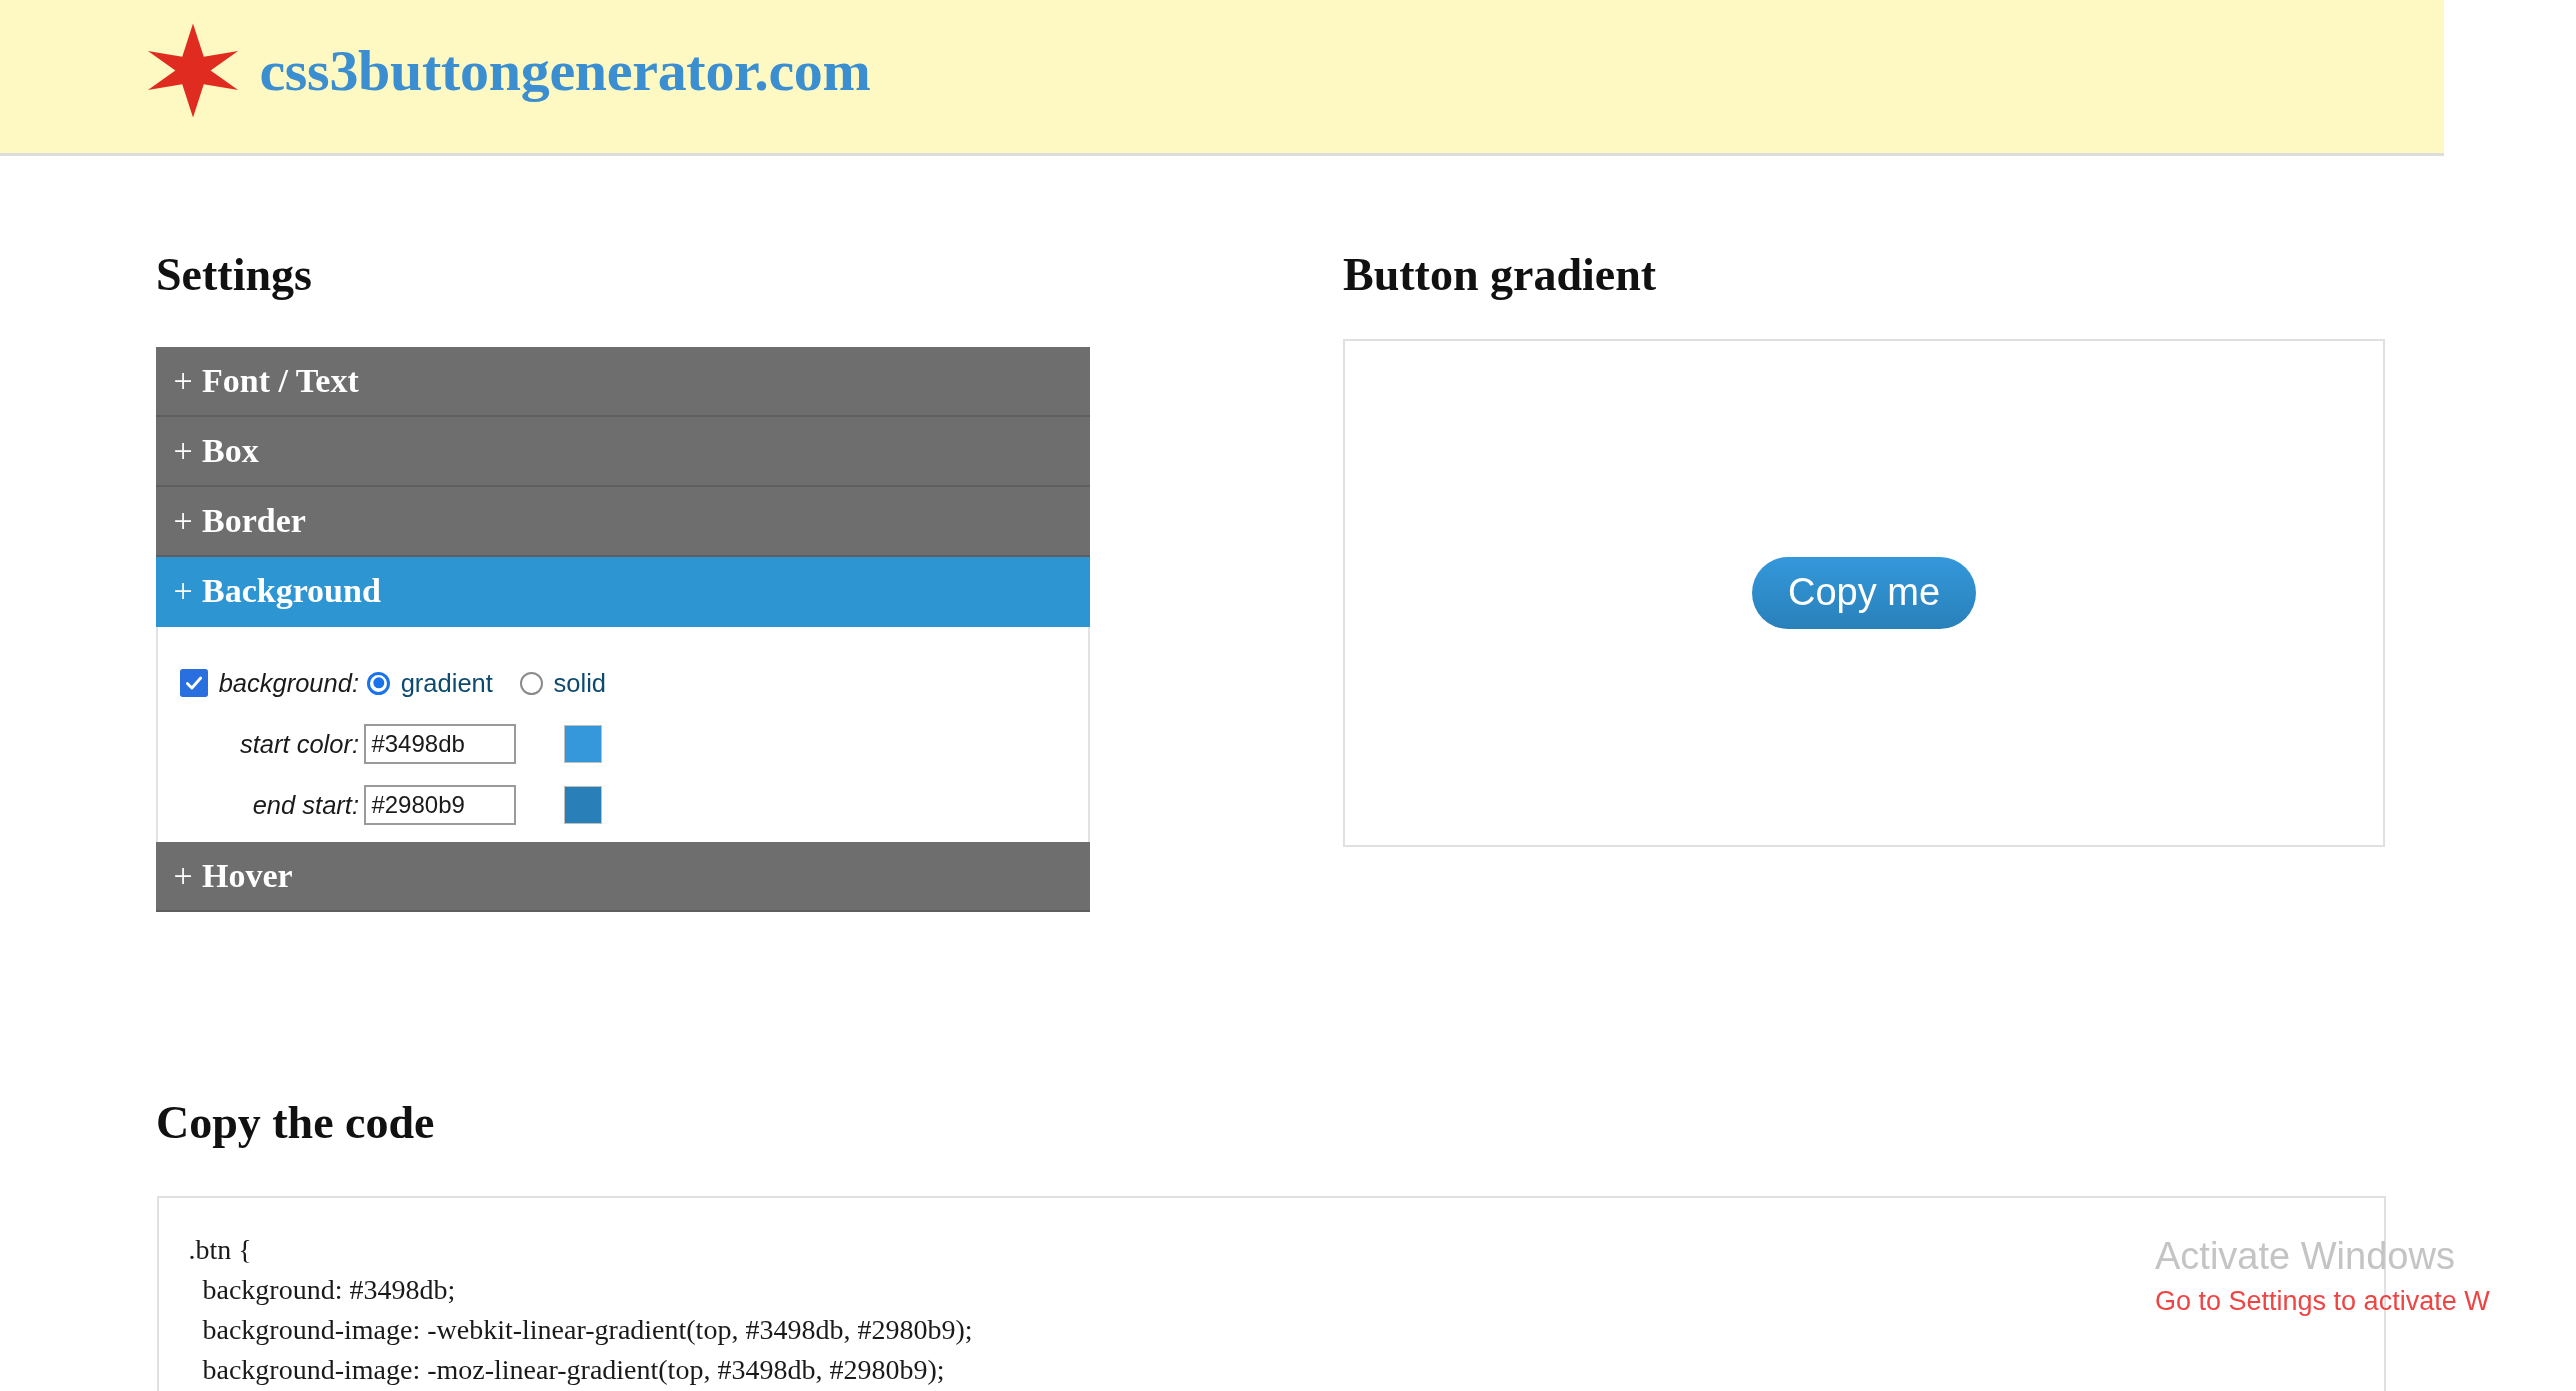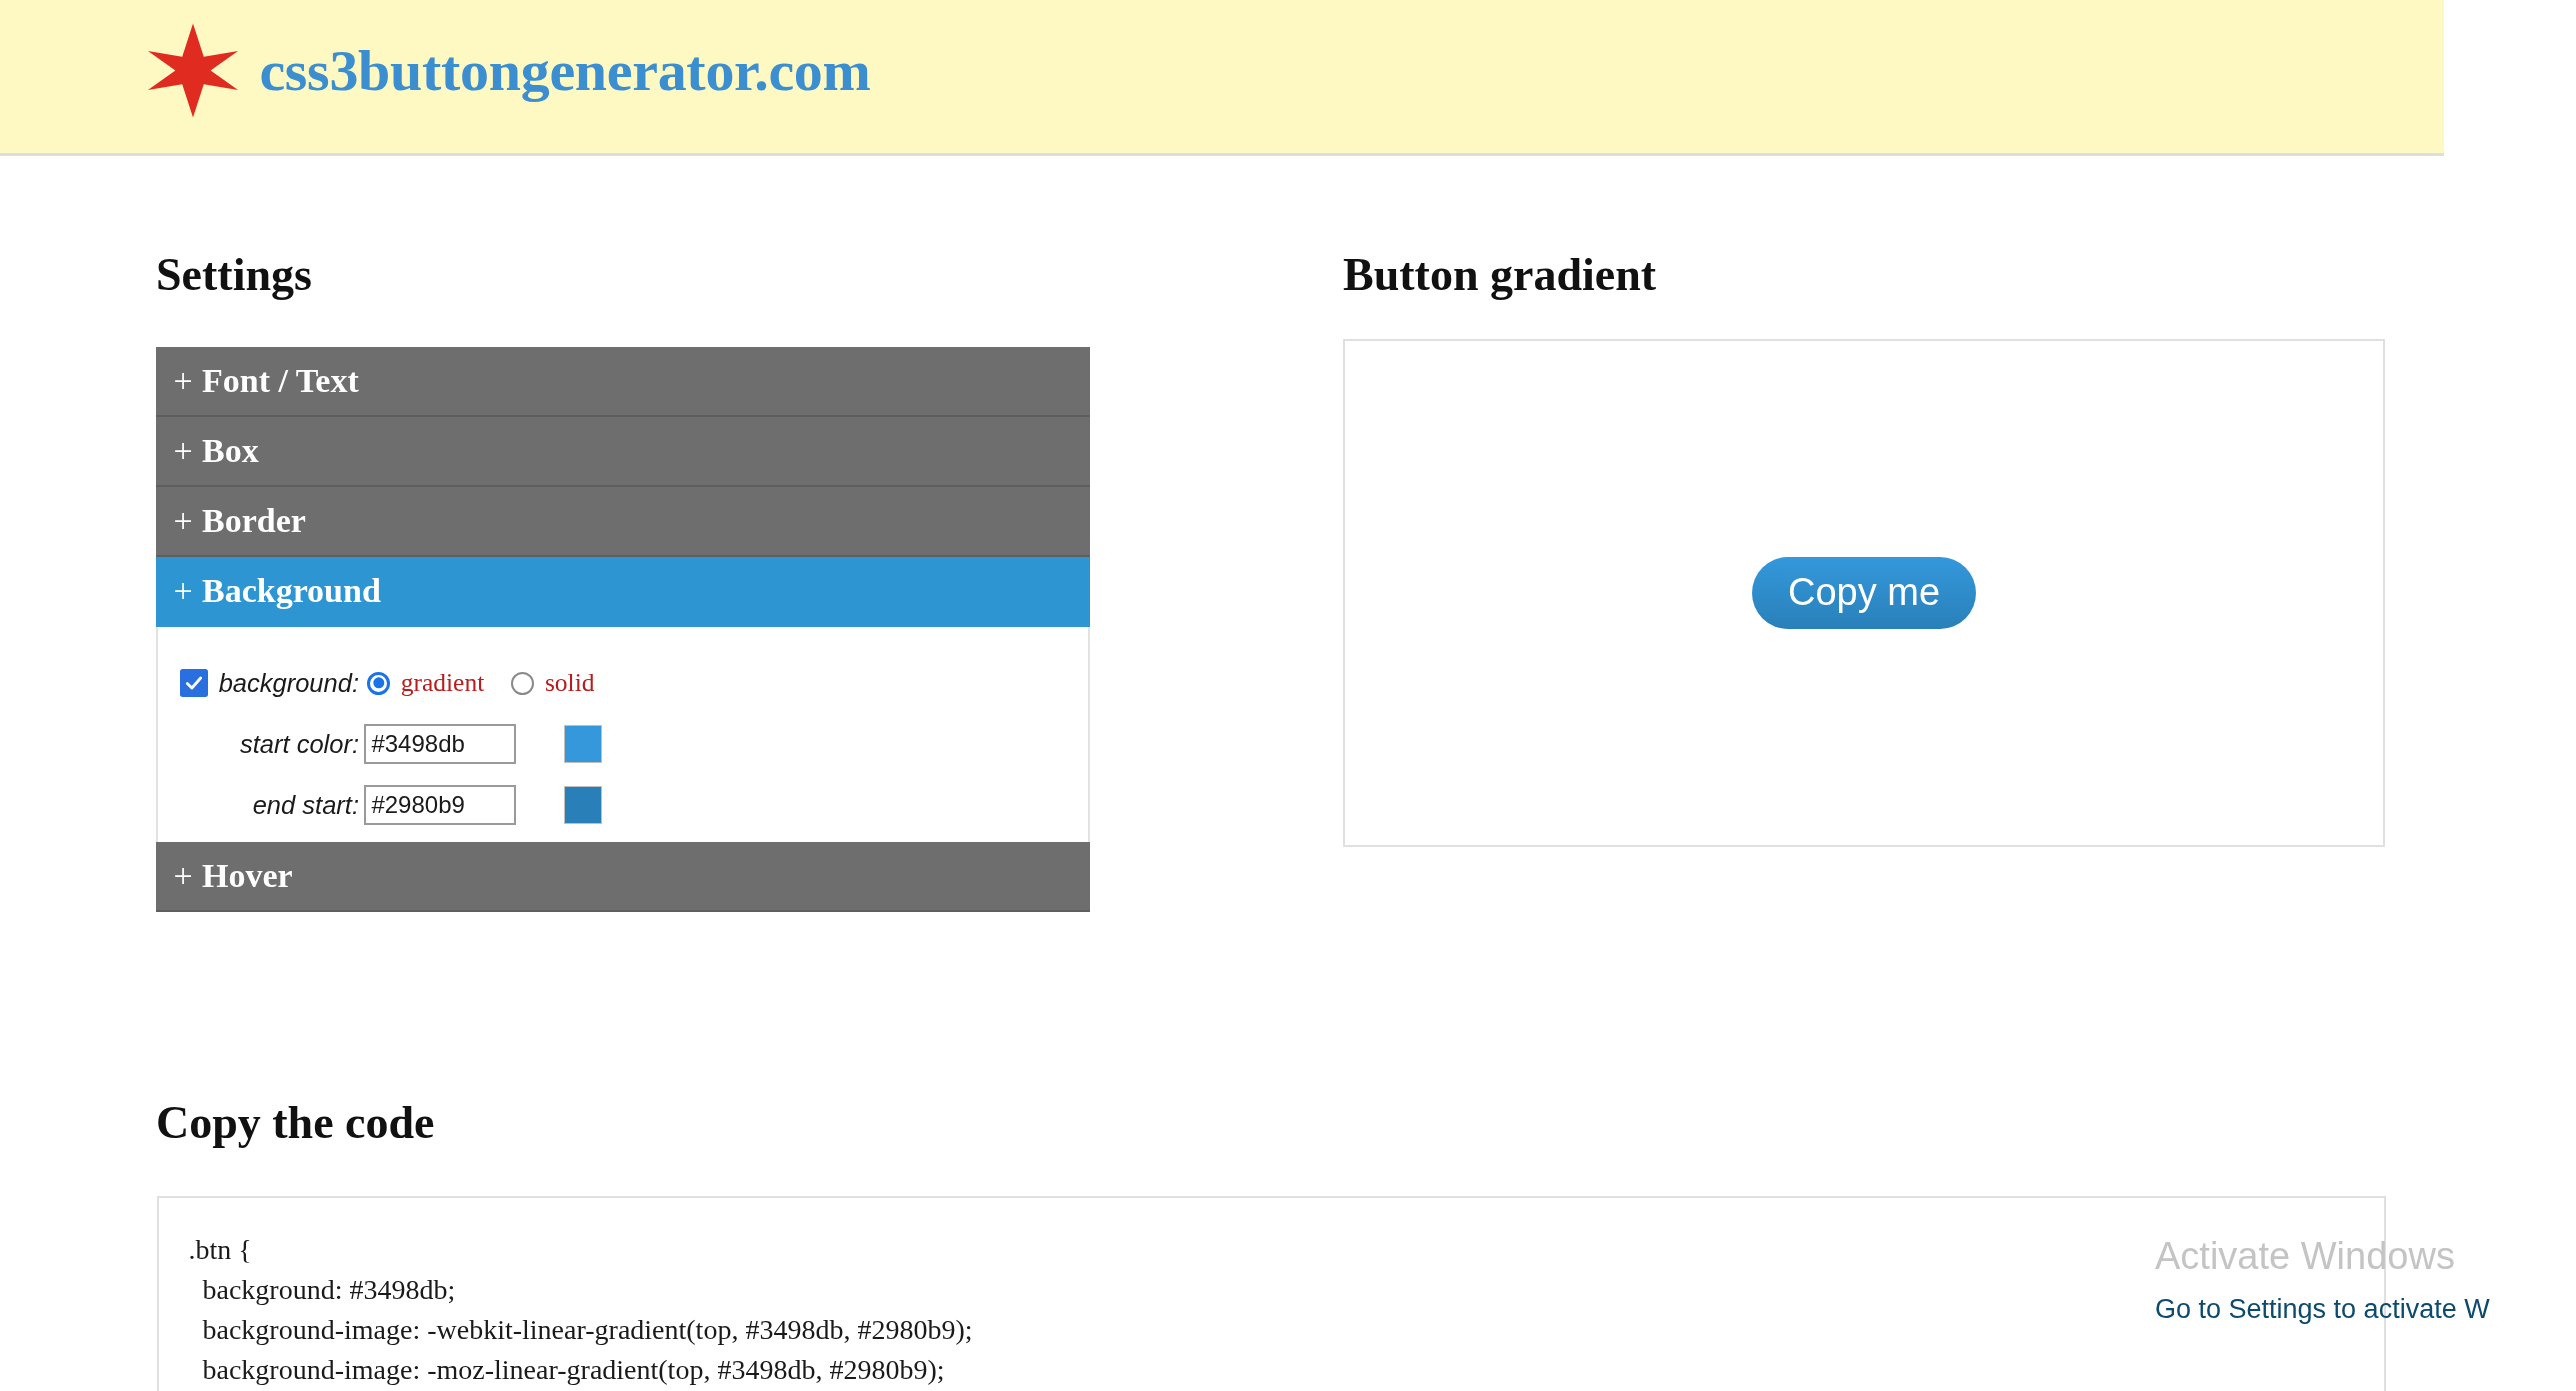--- a/index.html
+++ b/index.html
@@ -150,21 +150,21 @@
   }
   .radio-dot.checked::after {
     content: "";
     position: absolute;
     left: 50%; top: 50%;
     transform: translate(-50%, -50%);
     width: 11.4px; height: 11.4px;
     border-radius: 50%;
     background: #1a73e8;
   }
-  .radio-text { font-size: 25.5px; color: #b91c1c; font-family: Liberation Serif, serif; }
+  .radio-text { font-size: 25.5px; color: #0c4a6e; }
 
   .text-input {
     position: absolute;
     left: 206px;
     width: 152px;
     height: 40px;
     border: 2px solid #9a9a9a;
     background: #ffffff;
     font-family: "Liberation Sans", sans-serif;
     font-size: 24px;
@@ -234,23 +234,23 @@
   .wm-title {
     font-family: "Liberation Sans", sans-serif;
     font-size: 38px;
     color: #c4c4c4;
     white-space: nowrap;
     line-height: 1.1;
   }
   .wm-sub {
     font-family: "Liberation Sans", sans-serif;
     font-size: 27px;
-    color: #0c4a6e;
-    white-space: nowrap;
-    margin-top: 16px;
+    color: #ef4444;
+    white-space: nowrap;
+    margin-top: 8px;
   }
 </style>
 </head>
 <body>
 
 <div class="site-header">
   <div class="logo-wrap">
     <svg class="star-icon" viewBox="0 0 100 100">
       <polygon points="50,2 61,36 96,30 68,50 96,70 61,64 50,98 39,64 4,70 32,50 4,30 39,36" fill="#e02b20"></polygon>
     </svg>

